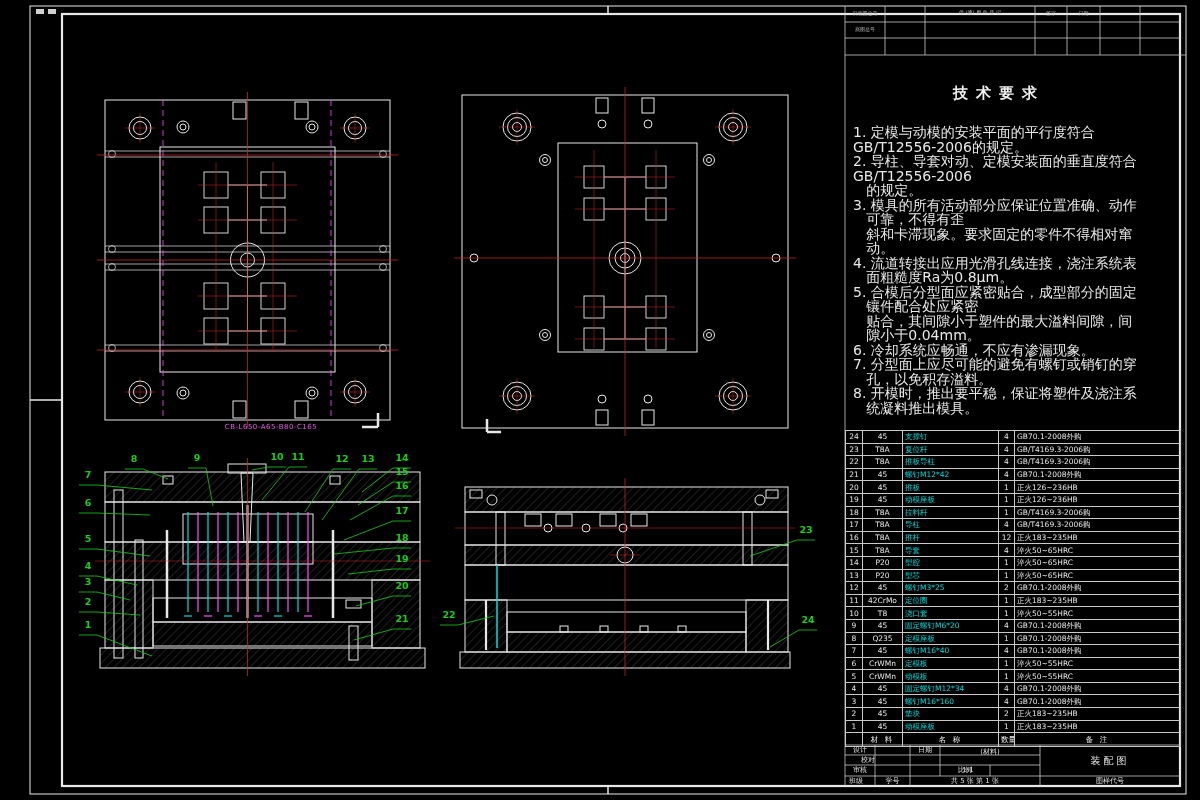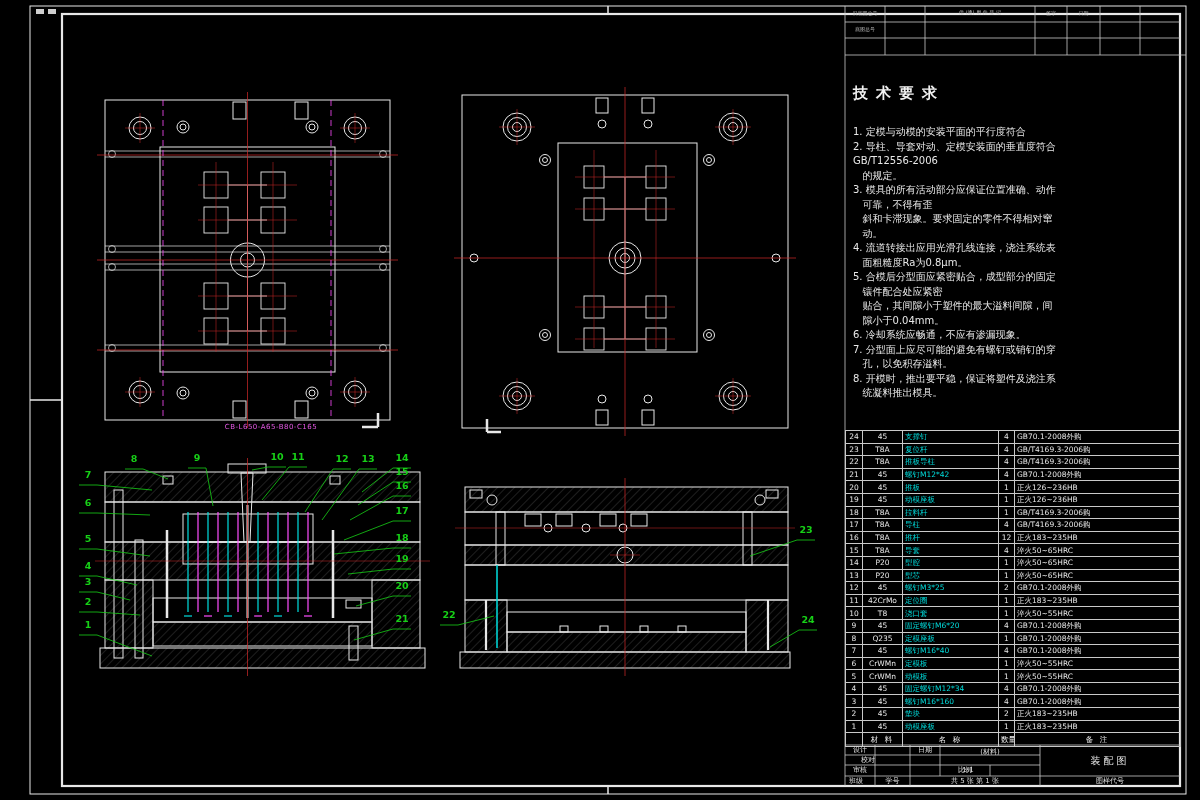--- a/index.html
+++ b/index.html
@@ -5,23 +5,23 @@
   html,body{margin:0;padding:0;background:#000;}
   #sheet{position:relative;width:1200px;height:800px;background:#000;overflow:hidden;
          font-family:"DejaVu Sans",sans-serif;}
   svg{position:absolute;left:0;top:0;}
   .callout{position:absolute;width:20px;text-align:center;font-size:9.5px;font-weight:bold;
            color:#17d017;line-height:10px;}
   .v1-caption{position:absolute;left:203px;top:423px;width:136px;text-align:center;
               color:#e659e6;font-size:7px;letter-spacing:0.5px;}
   
   #tech{position:absolute;left:853px;top:84px;width:292px;color:#e8e8e8;}
-  #tech .title{font-size:15px;letter-spacing:8px;text-align:left;color:#f2f2f2;
+  #tech .title{font-size:15px;letter-spacing:8px;text-align:center;color:#f2f2f2;
                margin-bottom:22px;font-weight:bold;}
-  .tech-line{font-size:10px;line-height:14.5px;white-space:pre;color:#e8e8e8;}
+  .tech-line{font-size:14px;line-height:14.5px;white-space:pre;color:#e8e8e8;}
   
   #bom-table{position:absolute;left:845px;top:430px;width:335px;border-collapse:collapse;
              table-layout:fixed;font-size:7.5px;color:#e8e8e8;}
   #bom-table td{border:1px solid #c9c9c9;height:11.6px;padding:0 2px;overflow:hidden;
                 white-space:nowrap;line-height:11px;}
   #bom-table td.c-no,#bom-table td.c-mat,#bom-table td.c-qty{text-align:center;}
   #bom-table td.c-name{color:#00dcdc;}
   #bom-table tfoot td{text-align:center;letter-spacing:2px;height:13px;color:#efefef;}
   
   .tb-label{position:absolute;color:#e2e2e2;font-size:7px;line-height:9px;text-align:center;
@@ -414,20 +414,21 @@
       <span class="callout" style="left: 796px; top: 525px;">23</span>
       <span class="callout" style="left: 798px; top: 615px;">24</span>
     </div>
 
   <div class="v1-caption">CB-L650-A65-B80-C165</div>
 
   <div id="tech">
     <div class="title">技术要求</div>
     <div id="tech-lines">
         <div class="tech-line">1. 定模与动模的安装平面的平行度符合</div>
+        <div class="tech-line">GB/T12556-2006的规定。</div>
         <div class="tech-line">2. 导柱、导套对动、定模安装面的垂直度符合</div>
         <div class="tech-line">GB/T12556-2006</div>
         <div class="tech-line">   的规定。</div>
         <div class="tech-line">3. 模具的所有活动部分应保证位置准确、动作</div>
         <div class="tech-line">   可靠，不得有歪</div>
         <div class="tech-line">   斜和卡滞现象。要求固定的零件不得相对窜</div>
         <div class="tech-line">   动。</div>
         <div class="tech-line">4. 流道转接出应用光滑孔线连接，浇注系统表</div>
         <div class="tech-line">   面粗糙度Ra为0.8μm。</div>
         <div class="tech-line">5. 合模后分型面应紧密贴合，成型部分的固定</div>

